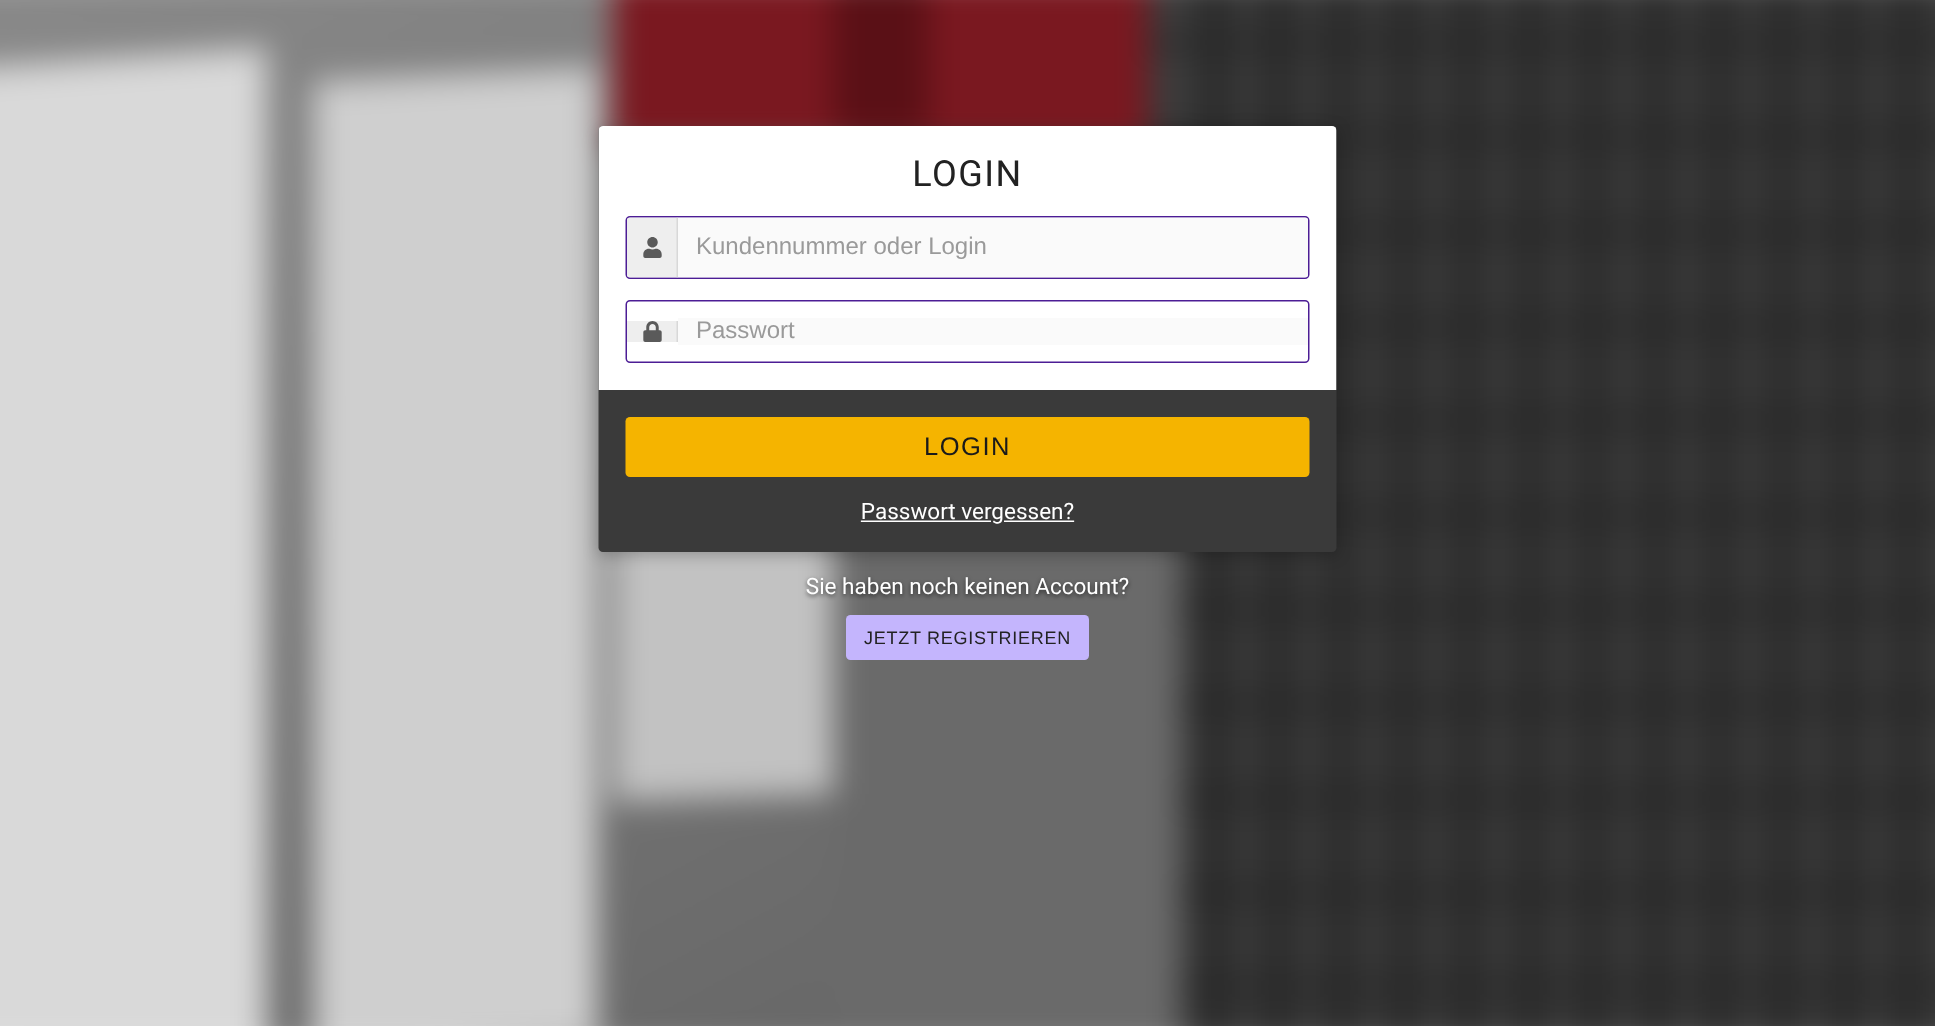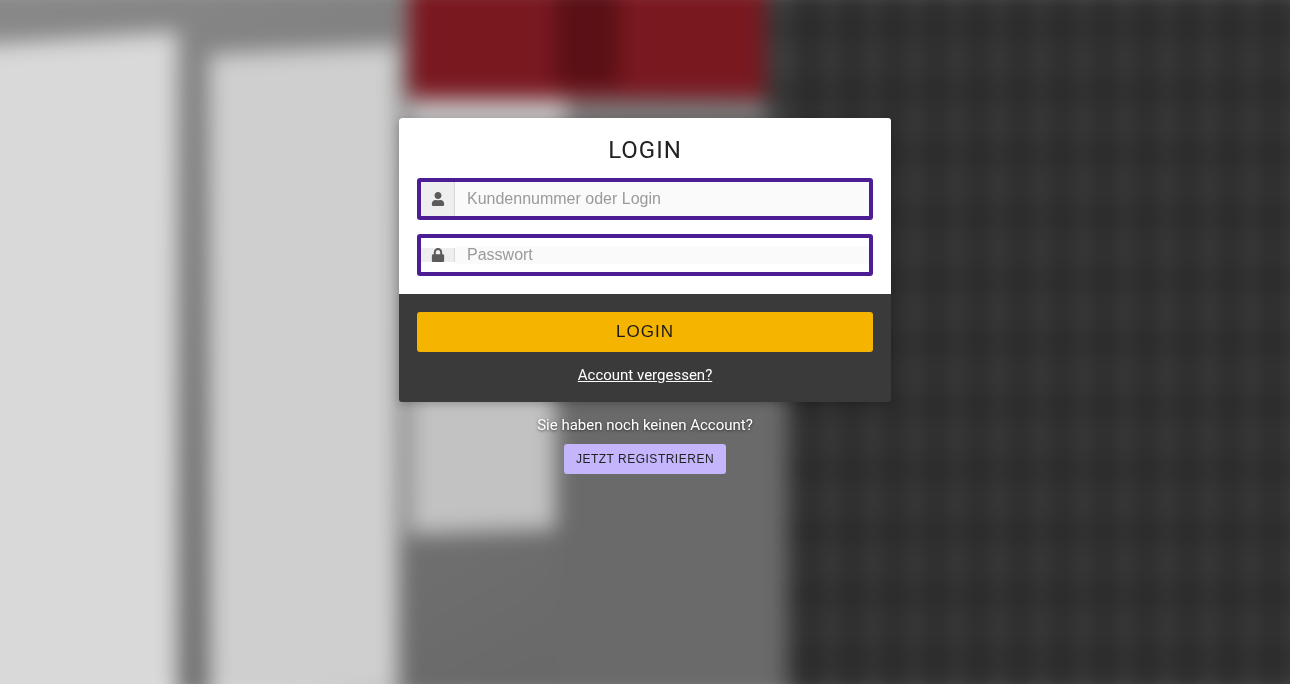--- a/index.html
+++ b/index.html
@@ -19,21 +19,21 @@
 
     .wrap {
       position: relative;
       z-index: 1;
       width: 100%;
       height: 100%;
       display: flex;
       flex-direction: column;
       align-items: center;
       justify-content: flex-start;
-      padding-top: 118px;
+      padding-top: 84px;
       border-radius: 21px;
     }
 
     .card {
       width: 492px;
       background: #3a3a3a;
       border-radius: 3px;
       box-shadow: 0 2px 10px rgba(0,0,0,0.25);
       overflow: hidden;
     }
@@ -45,21 +45,21 @@
       text-align: center;
       font-size: 24px;
       letter-spacing: 1px;
       color: #222;
       font-weight: 400;
       margin-bottom: 14px;
     }
 
     .input-group {
       display: flex;
-      border: 4px solid #4c1d95;
+      border: 1px solid #4c1d95;
       border-radius: 3px;
       overflow: hidden;
       background: #fff;
       height: 42px;
       margin-bottom: 14px;
     }
     .input-group:last-child { margin-bottom: 0; align-items: center; }
     .addon {
       width: 34px;
       background: #eeeeee;
@@ -201,21 +201,21 @@
           <svg viewBox="0 0 448 512">
               <path d="M400 224h-24v-72C376 68.2 307.8 0 224 0S72 68.2 72 152v72H48c-26.5 0-48 21.5-48 48v192c0 26.5 21.5 48 48 48h352c26.5 0 48-21.5 48-48V272c0-26.5-21.5-48-48-48zM144 152c0-44.1 35.9-80 80-80s80 35.9 80 80v72H144v-72z"></path>
             </svg>
         </span>
         <input class="field" type="password" placeholder="Passwort" style="">
       </div>
     </div>
 
     <div class="card-bottom">
       <button class="btn-primary">LOGIN</button>
-      <a class="forgot">Account vergessen?</a>
+      <a class="forgot">Passwort vergessen?</a>
     </div>
   </div>
 
   <div class="below">
     <div class="below-text">Sie haben noch keinen Account?</div>
     <button class="btn-register">JETZT REGISTRIEREN</button>
   </div>
 </div>
 
 </body></html>

